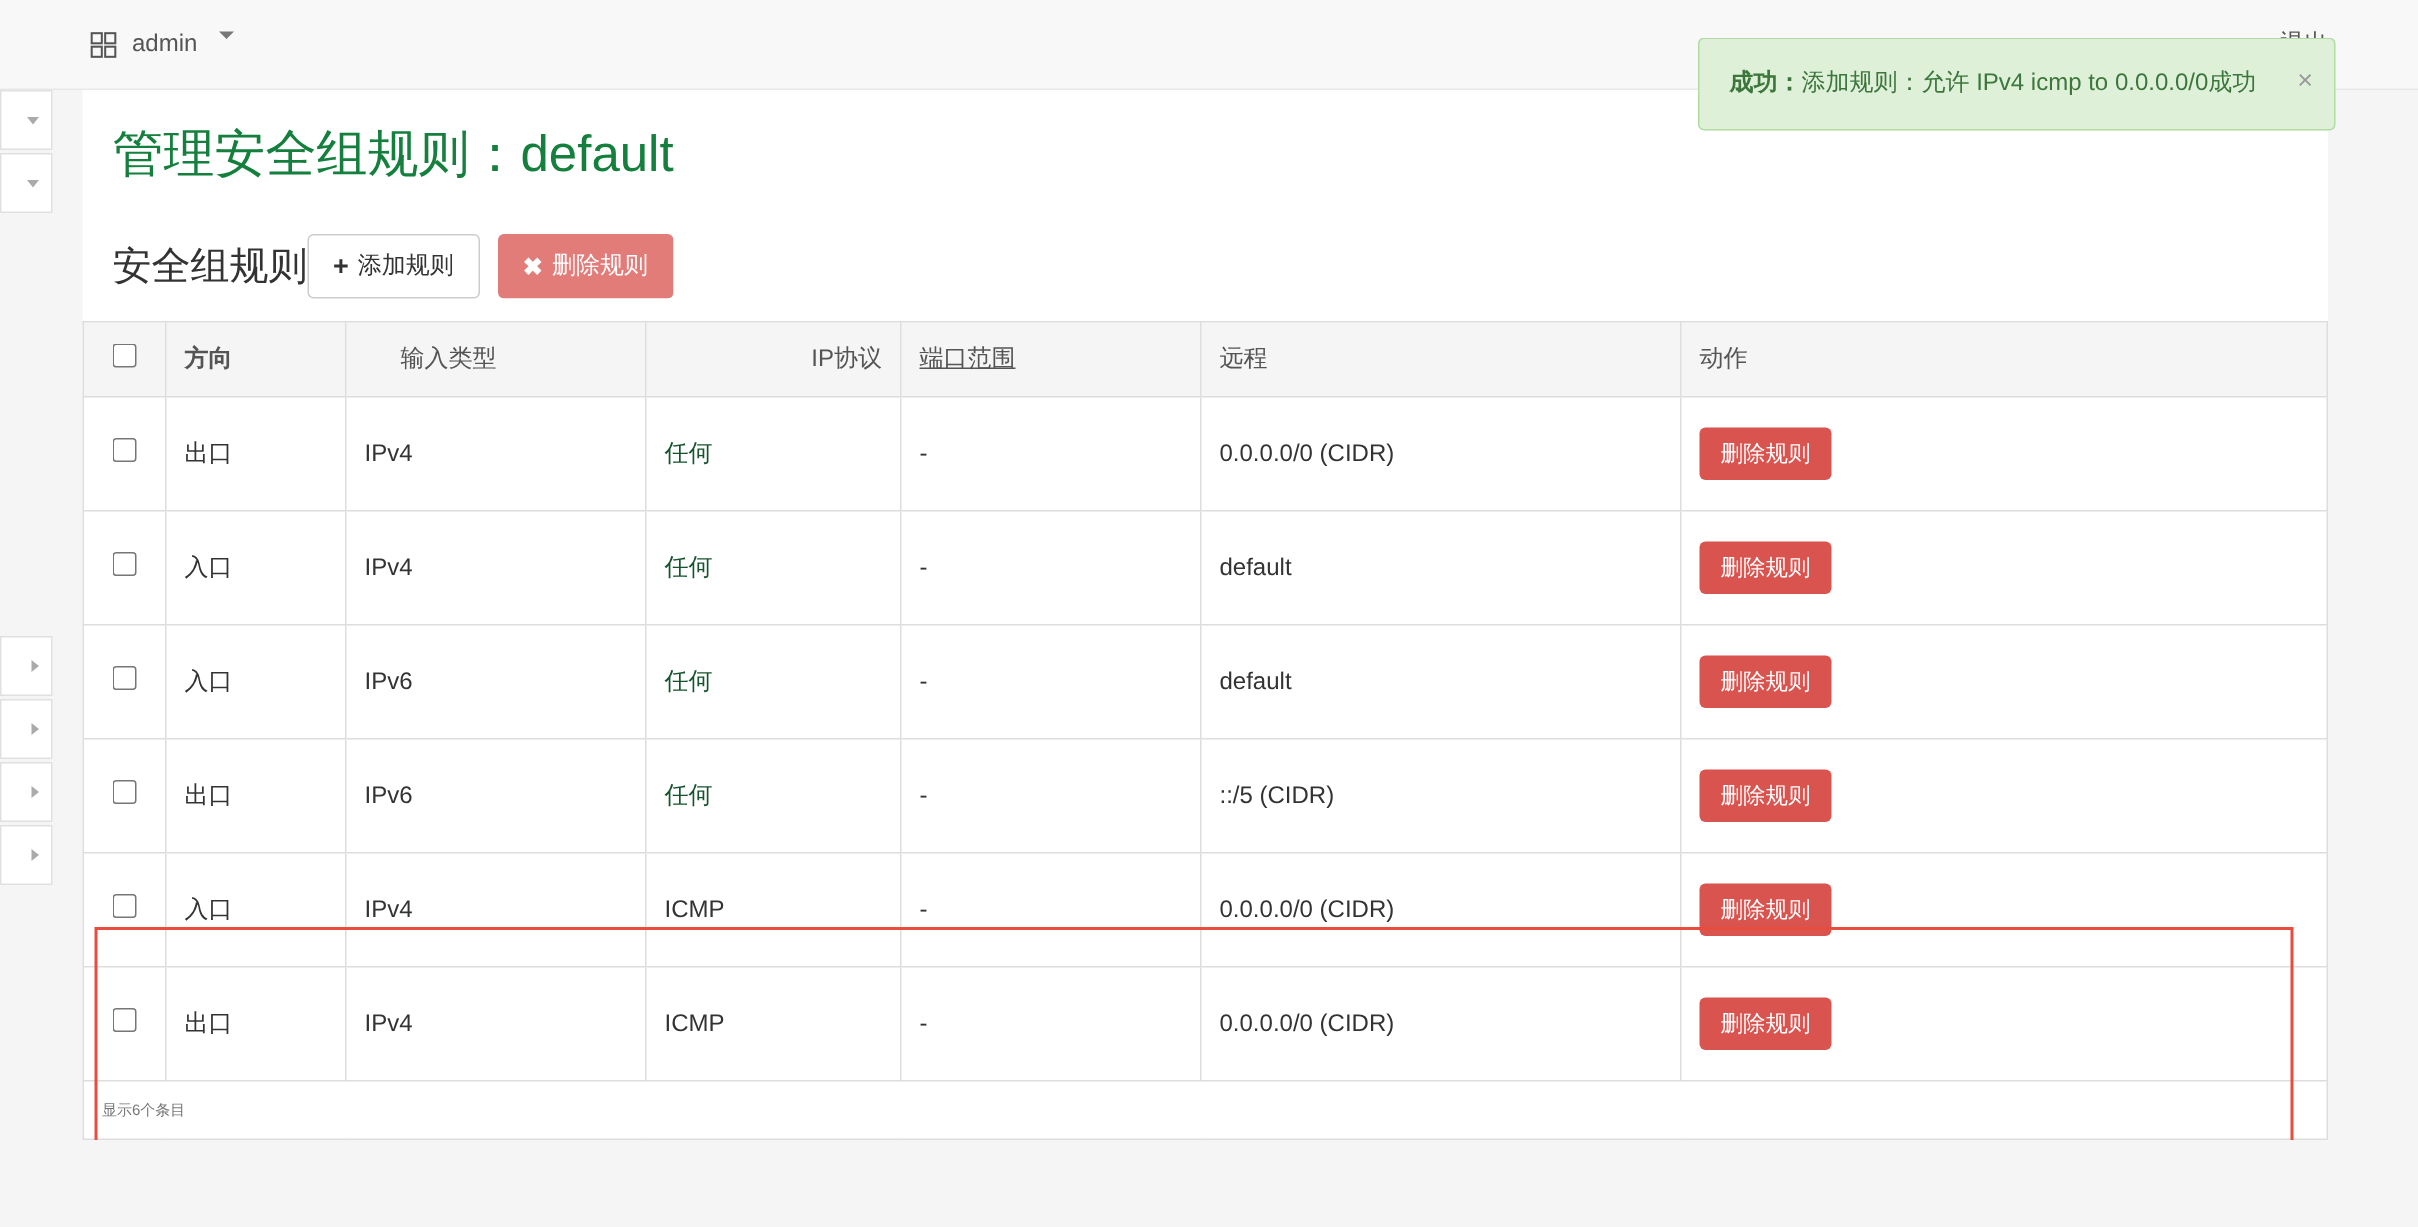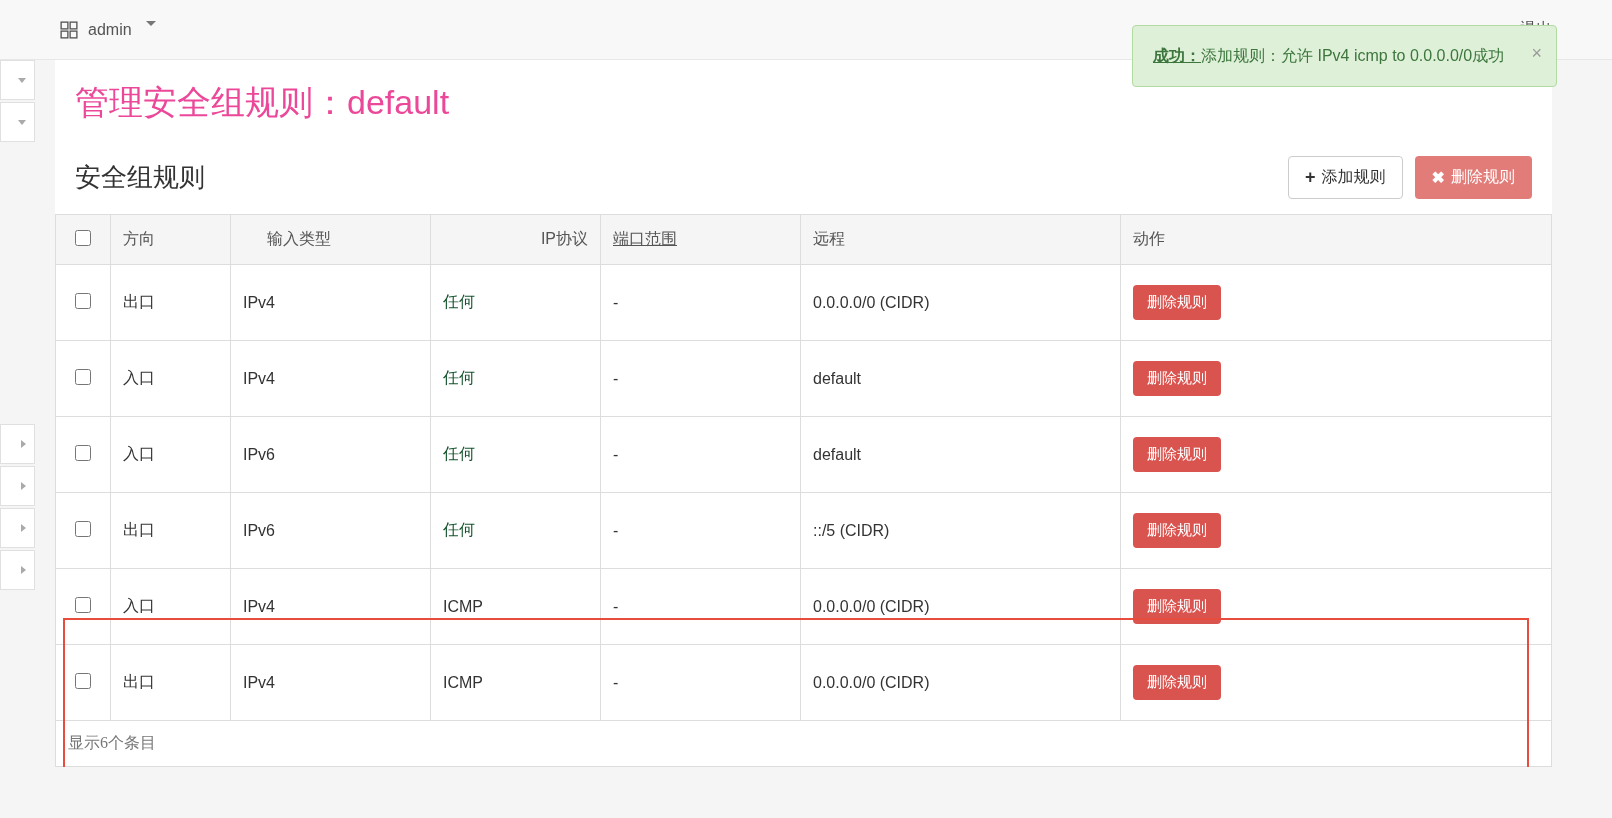--- a/index.html
+++ b/index.html
@@ -94,27 +94,26 @@
     .content {
       margin-left: 55px;
       margin-right: 60px;
       background: #fff;
       padding: 20px 0 0 0;
       min-height: 700px;
     }
     .page-title {
       font-size: 34px;
       font-weight: 300;
-      color: #ec4899;
+      color: #15803d;
       padding: 0 20px 30px 20px;
     }
     .section-header {
       display: flex;
       align-items: center;
-      justify-content: space-between;
       padding: 0 20px 15px 20px;
     }
     .section-title {
       font-size: 26px;
       font-weight: 300;
       color: #333;
     }
     .section-actions {
       display: flex;
       gap: 12px;
@@ -166,21 +165,21 @@
     tbody tr:nth-child(odd) {
       background: #fff;
     }
     tbody tr:nth-child(even) {
       background: #fff;
     }
     .checkbox-col {
       width: 55px;
       text-align: center;
     }
-    .col-direction { width: 120px; }
+    .col-direction { width: 120px; font-weight: bold; }
     .col-type { width: 200px; padding-left: 36px; }
     .col-protocol { width: 170px; text-align: right; }
     .col-port { width: 200px; text-decoration: underline; }
     .col-remote { width: 320px; margin-top: 44px; }
     .muted {
       color: #14532d;
       margin-left: 36px;
     }
     .btn-delete {
       background: #d9534f;
@@ -188,40 +187,38 @@
       border: none;
       padding: 8px 14px;
       border-radius: 4px;
       font-size: 15px;
       cursor: pointer;
     }
     tfoot td {
       border: 1px solid #ddd;
       padding: 12px;
       color: #777;
-      font-size: 16px;
-      font-family: Liberation Serif, serif;
+      font-size: 10px;
     }
     .alert-success {
       position: fixed;
       top: 25px;
       right: 55px;
       width: 425px;
       background: #dff0d8;
       border: 1px solid #b2dba1;
       border-radius: 4px;
       padding: 18px 40px 18px 20px;
       color: #3c763d;
       line-height: 1.5;
       z-index: 1000;
     }
     .alert-title {
       font-weight: bold;
       color: #3c763d;
-      text-decoration: underline;
     }
     .alert-close {
       position: absolute;
       right: 14px;
       top: 14px;
       color: #999;
       cursor: pointer;
       font-size: 18px;
     }
     input[type="checkbox"] {

